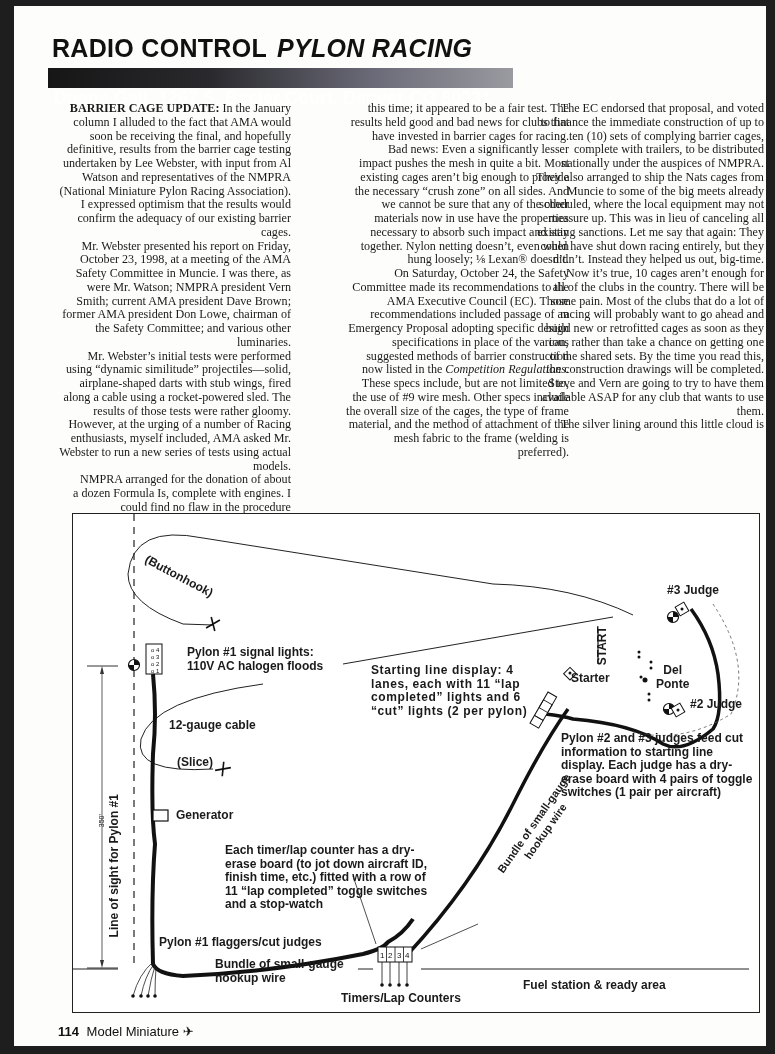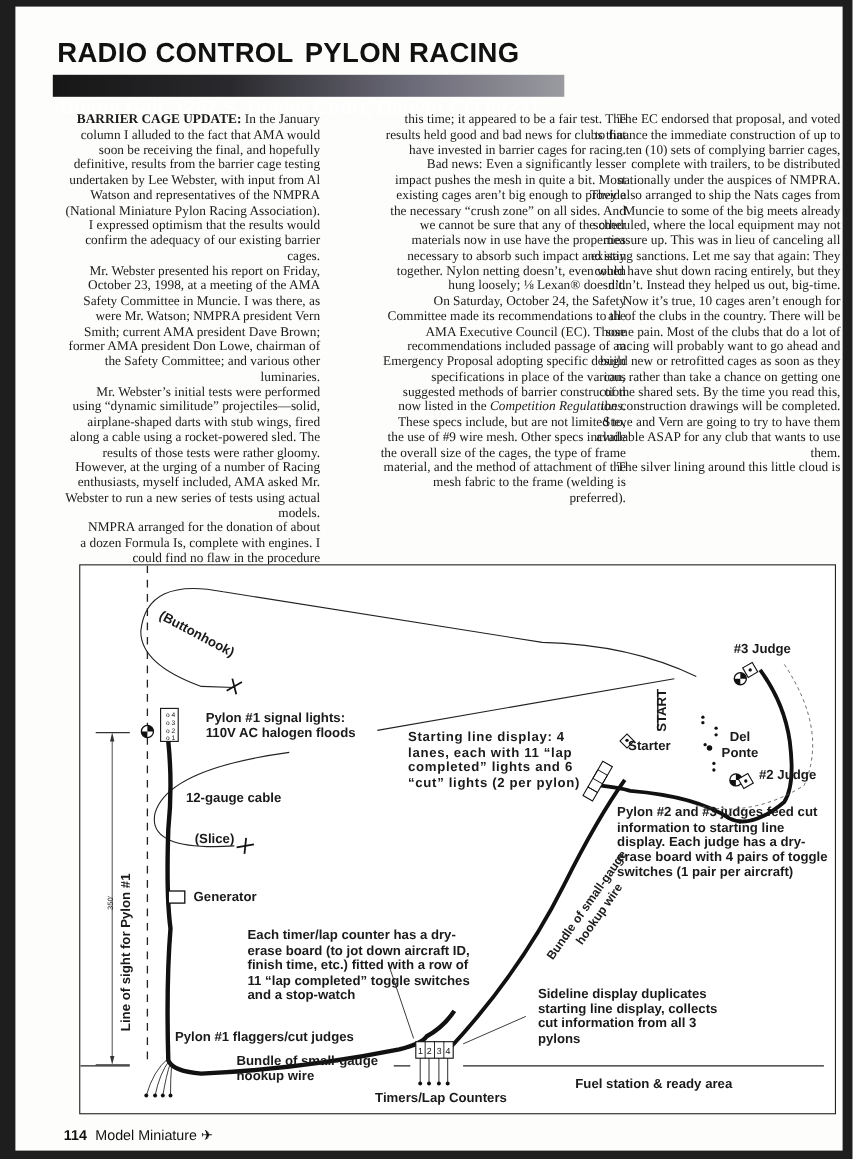--- a/index.html
+++ b/index.html
@@ -1,19 +1,19 @@
 <!DOCTYPE html>
 <html><head>
 <meta charset="utf-8">
 <style>
   html,body{margin:0;padding:0;}
   body{width:775px;height:1054px;background:#1e1e1e;position:relative;overflow:hidden;}
   .page{position:absolute;left:14px;top:6px;width:752px;height:1040px;background:#fdfdfb;}
   .title{position:absolute;left:38px;top:28px;font-family:"Liberation Sans",sans-serif;font-weight:bold;font-size:25px;letter-spacing:0.3px;color:#111;white-space:nowrap;}
-  .title .it{margin-left:10px;text-align:right;}
+  .title .it{font-style:italic;margin-left:10px;text-align:right;}
   .byline{position:absolute;left:34px;top:62px;width:465px;height:20px;background:linear-gradient(90deg,#161616 0%,#2a2a2e 35%,#6b6a78 70%,#9a9aa0 100%);}
   .byline span{position:absolute;left:6px;top:20px;font-family:"Liberation Sans",sans-serif;font-weight:bold;font-size:18px;color:#fff;white-space:nowrap;}
   .col{position:absolute;top:96px;font-family:"Liberation Serif",serif;font-size:12.1px;line-height:13.75px;color:#1a1a1a;text-align:right;}
   .col p{margin:0;text-indent:16px;}
   .col p.first{text-indent:0;}
   .col1{left:42px;width:235px;}
   .col2{left:300px;width:225px;margin-left:30px;}
   .col3{left:522px;width:228px;}
   .col b{font-weight:bold;}
   .diagram{position:absolute;left:58px;top:507px;width:686px;height:498px;border:1.5px solid #222;background:#fff;}
@@ -196,26 +196,20 @@
         <div>Bundle of small-gauge</div>
         <div>hookup wire</div>
       </div>
     <div class="lbl" style="left:152px;top:330px;">
       <div>Each timer/lap counter has a dry-</div>
         <div>erase board (to jot down aircraft ID,</div>
         <div>finish time, etc.) fitted with a row of</div>
         <div>11 “lap completed” toggle switches</div>
         <div>and a stop-watch</div>
     </div>
-    <div class="lbl" style="left:416px;top:383px;">
-      <div>Sideline display duplicates</div>
-        <div>starting line display, collects</div>
-        <div>cut information from all 3</div>
-        <div>pylons</div>
-    </div>
     <div class="lbl" style="left:86px;top:422px;">Pylon #1 flaggers/cut judges</div>
     <div class="lbl" style="left:142px;top:444px;">
         <div>Bundle of small-gauge</div>
         <div>hookup wire</div>
       </div>
     <div class="lbl" style="left:268px;top:478px;">Timers/Lap Counters</div>
     <div class="lbl" style="left:450px;top:465px;">Fuel station &amp; ready area</div>
   </div>
 
   <div class="footer">

